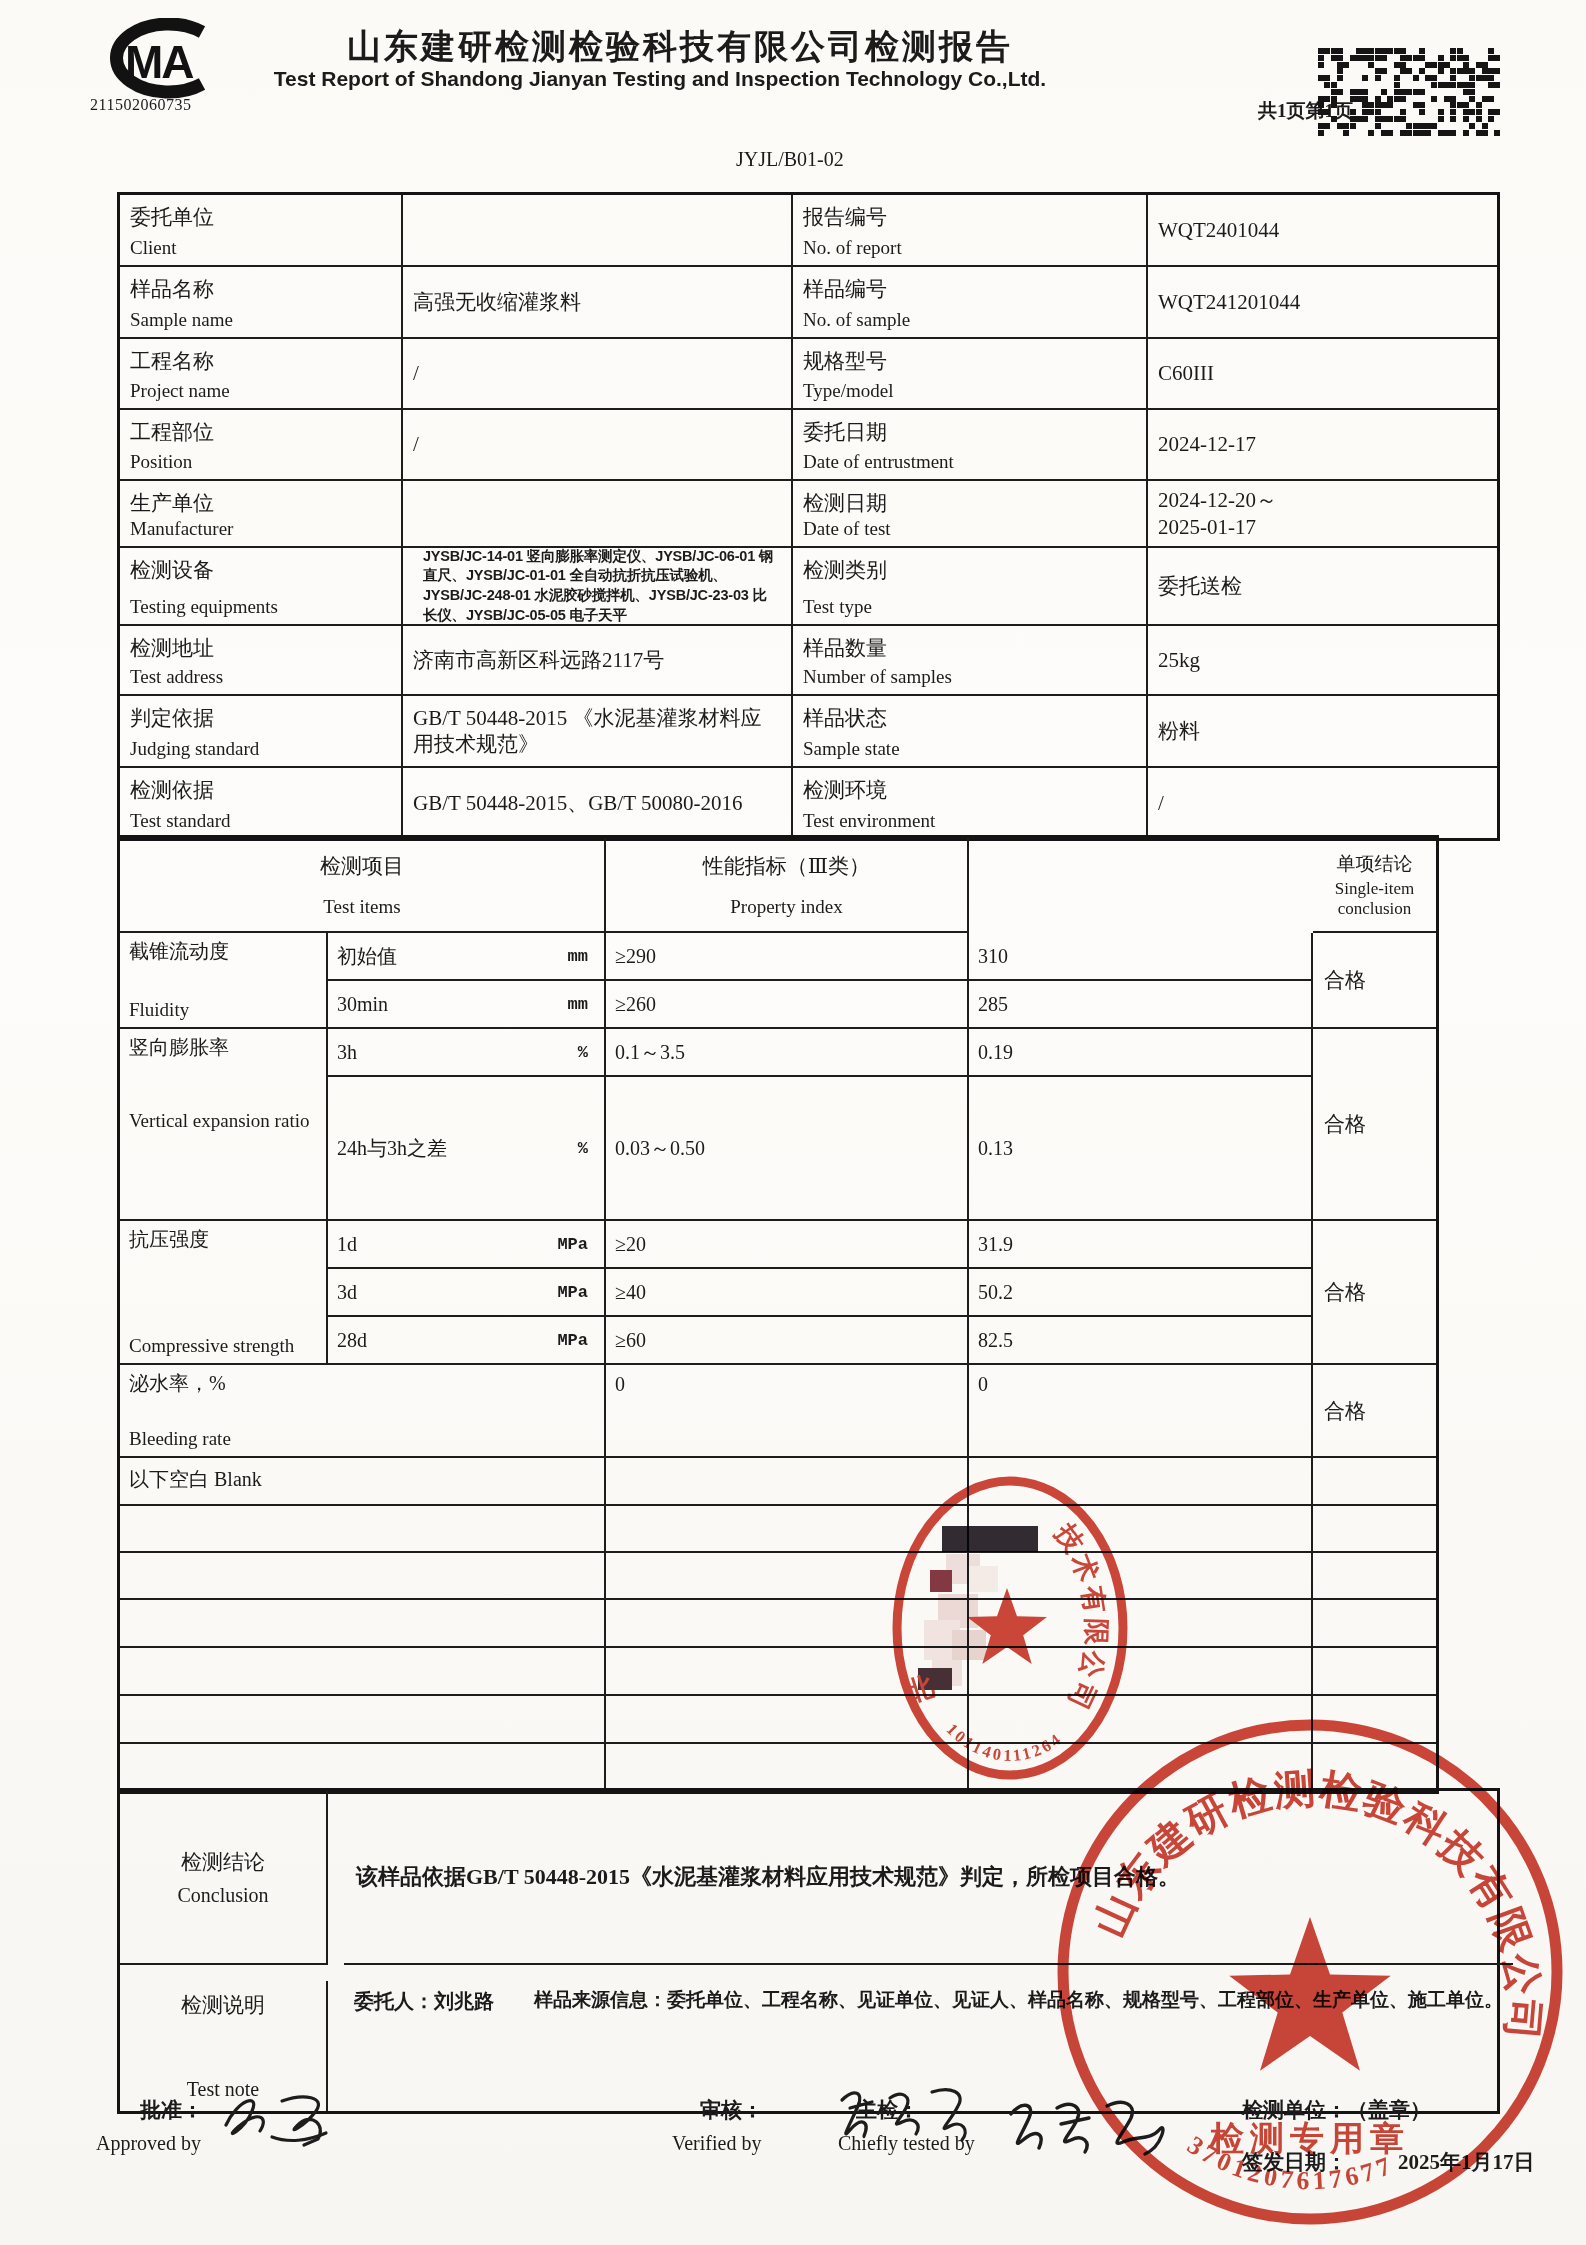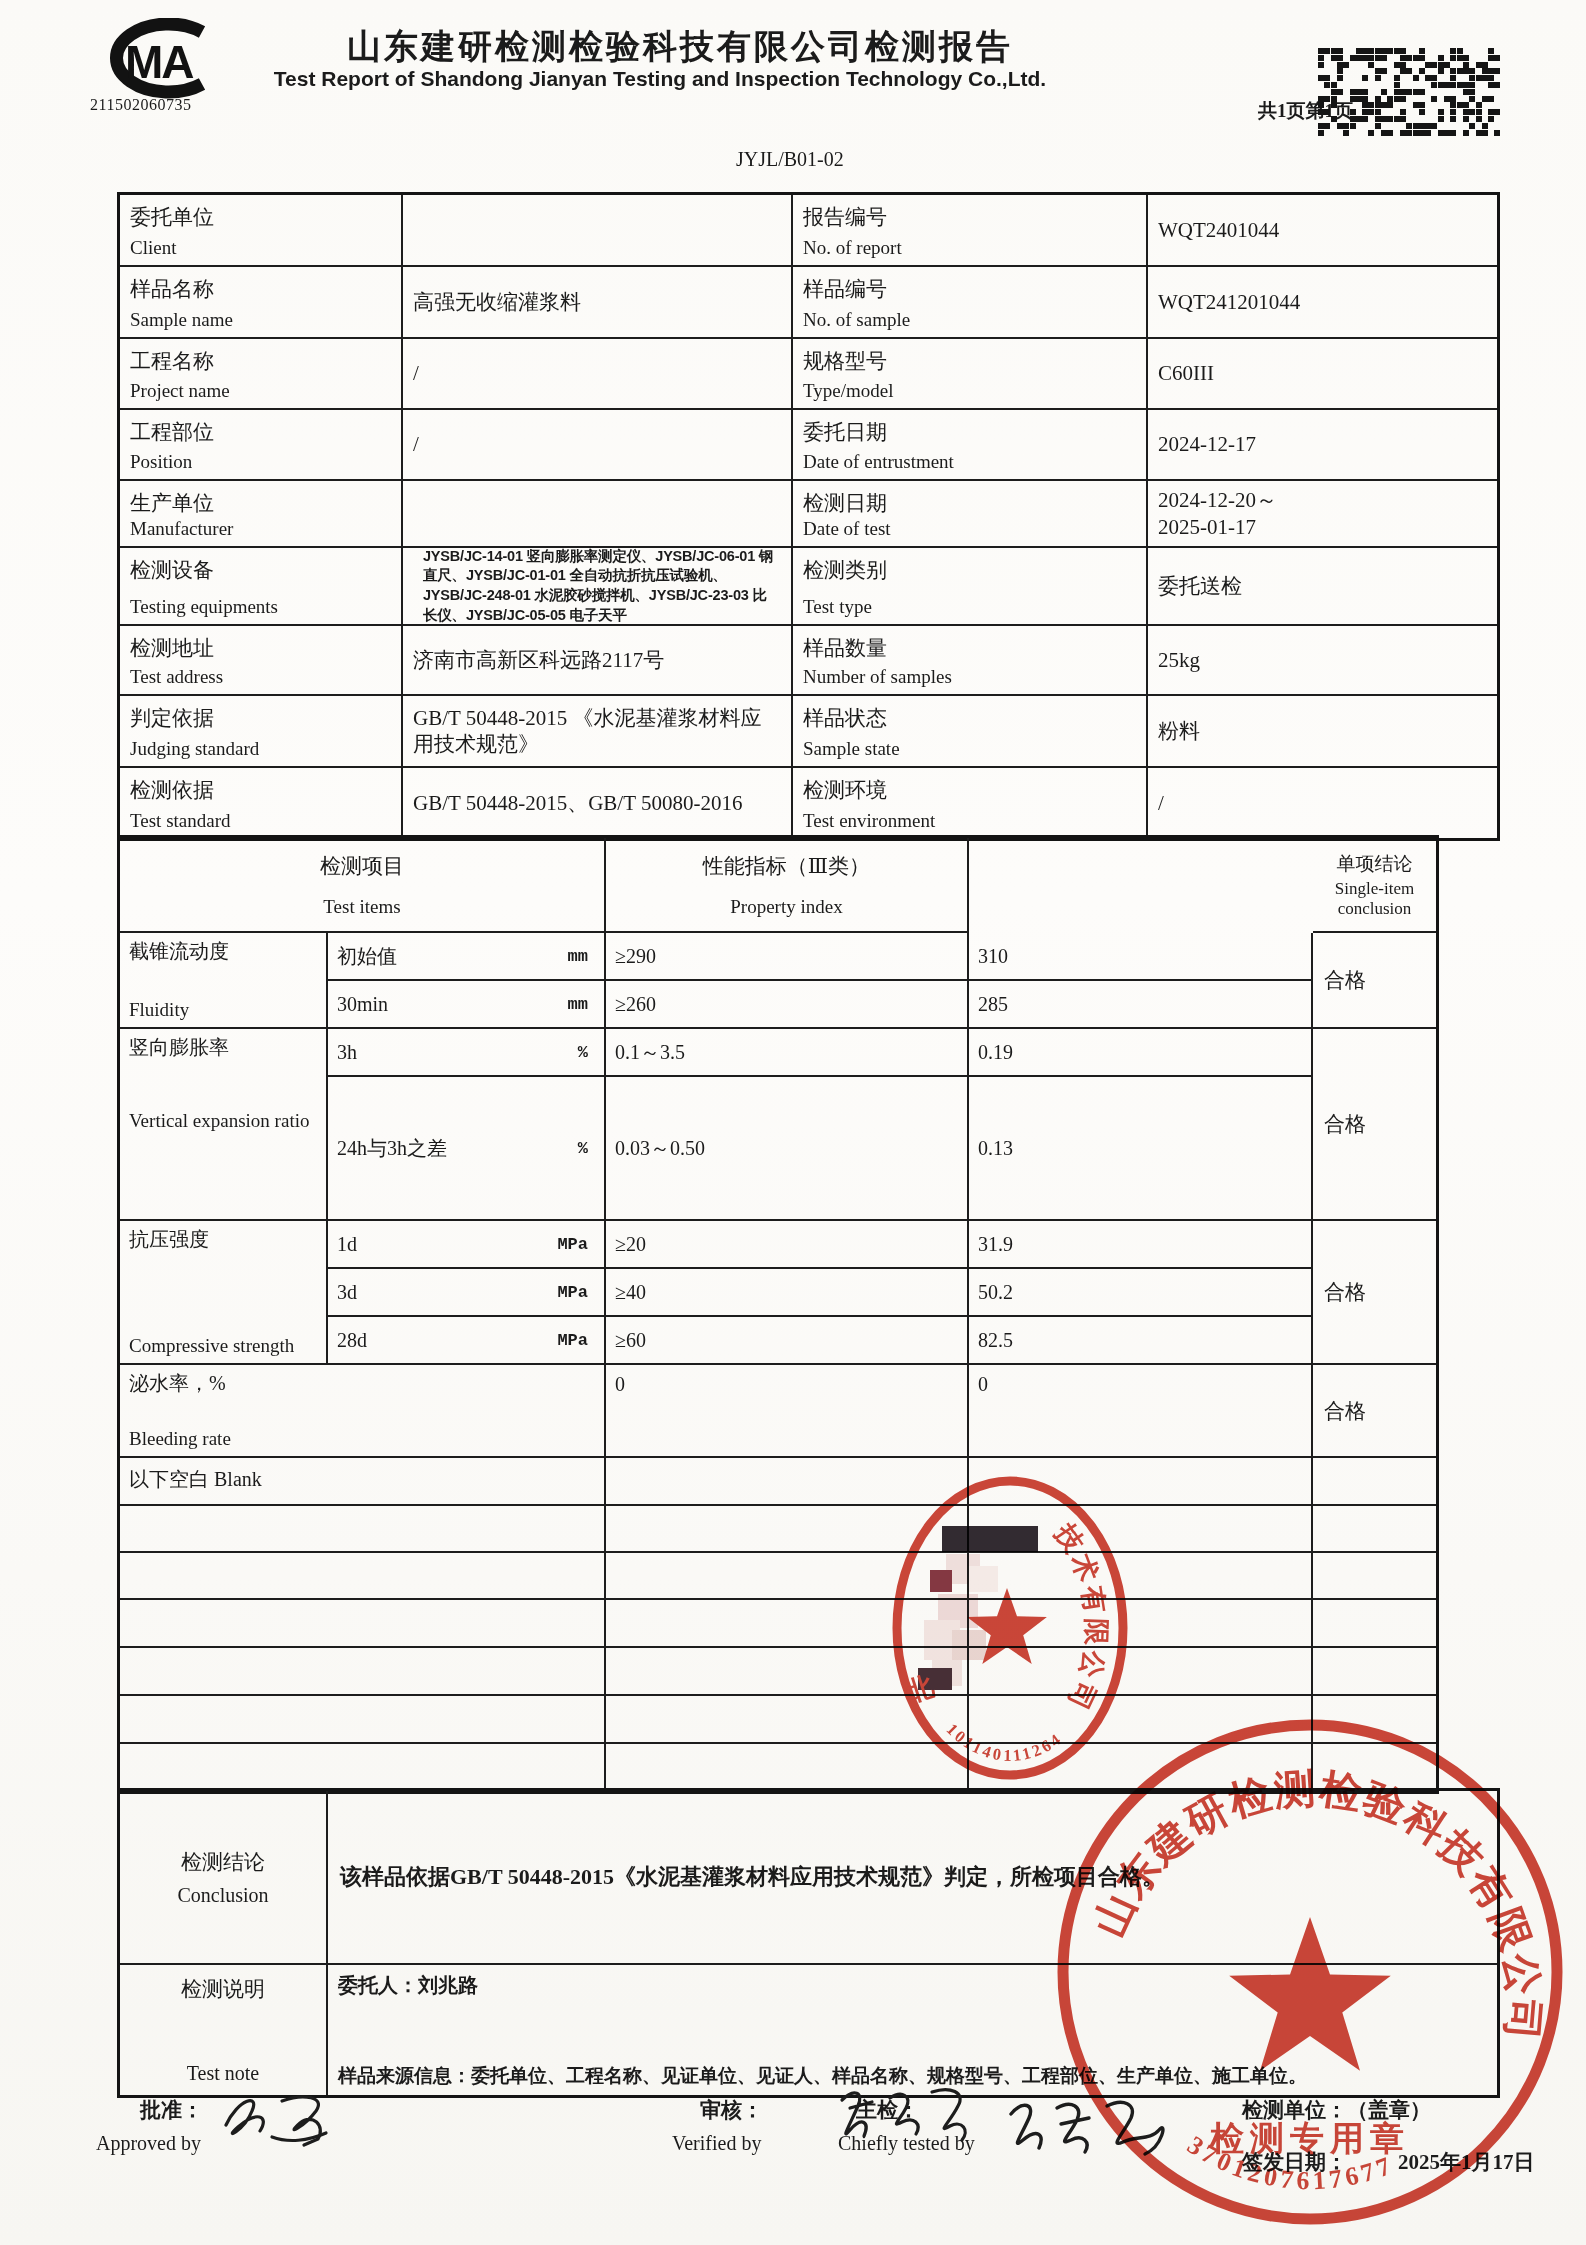--- a/index.html
+++ b/index.html
@@ -45,27 +45,27 @@
   .r-item{display:flex;flex-direction:column;justify-content:space-between;padding:7px 6px 7px 9px;font-size:20px;line-height:1.12;}
   .r-item .en{font-size:19px;}
   .r-item.gaptop{justify-content:flex-start;}
   .r-item.gaptop .en{margin-top:52px;}
   .r-sub{display:flex;justify-content:space-between;align-items:center;padding:2px 16px 2px 9px;font-size:20px;}
   .r-sub .unit{font-size:17px;font-weight:700;font-family:"Liberation Mono","DejaVu Sans Mono",monospace;}
   .r-cell{display:flex;align-items:center;padding:2px 9px;font-size:20px;}
   .r-cell.top{align-items:flex-start;padding-top:8px;}
   .r-con{display:flex;align-items:center;padding:2px 11px;font-size:21px;}
   
-  #bottom{left:117px;top:1788px;width:1377px;grid-template-columns:208px 1169px;grid-template-rows:174px 130px;}
+  #bottom{left:117px;top:1788px;width:1377px;grid-template-columns:208px 1169px;grid-template-rows:174px 130px;gap:16px;}
   .c-lab{display:flex;flex-direction:column;justify-content:center;align-items:center;gap:8px;text-align:center;}
   .c-lab .cn{font-size:21px;}
   .c-lab .en{font-size:20px;}
   .n-lab{display:flex;flex-direction:column;justify-content:space-between;align-items:center;padding:10px 4px;}
   .c-text{display:flex;align-items:center;padding:2px 12px;font-size:22px;font-weight:700;line-height:1.45;}
-  .n-text{display:flex;flex-direction:column;justify-content:space-between;padding:7px 10px 6px;font-size:19px;font-weight:700;line-height:1.3;}
+  .n-text{display:flex;flex-direction:row;justify-content:space-between;padding:7px 10px 6px;font-size:19px;font-weight:700;line-height:1.3;}
   .n-text .l1{font-size:20px;}
   
   .f-cn{font-size:21px;font-weight:600;}
   .f-en{font-size:20px;}
   
   .stamp{mix-blend-mode:multiply;opacity:.93;pointer-events:none;}
   .sig{pointer-events:none;}
 </style>
 </head>
 <body>

